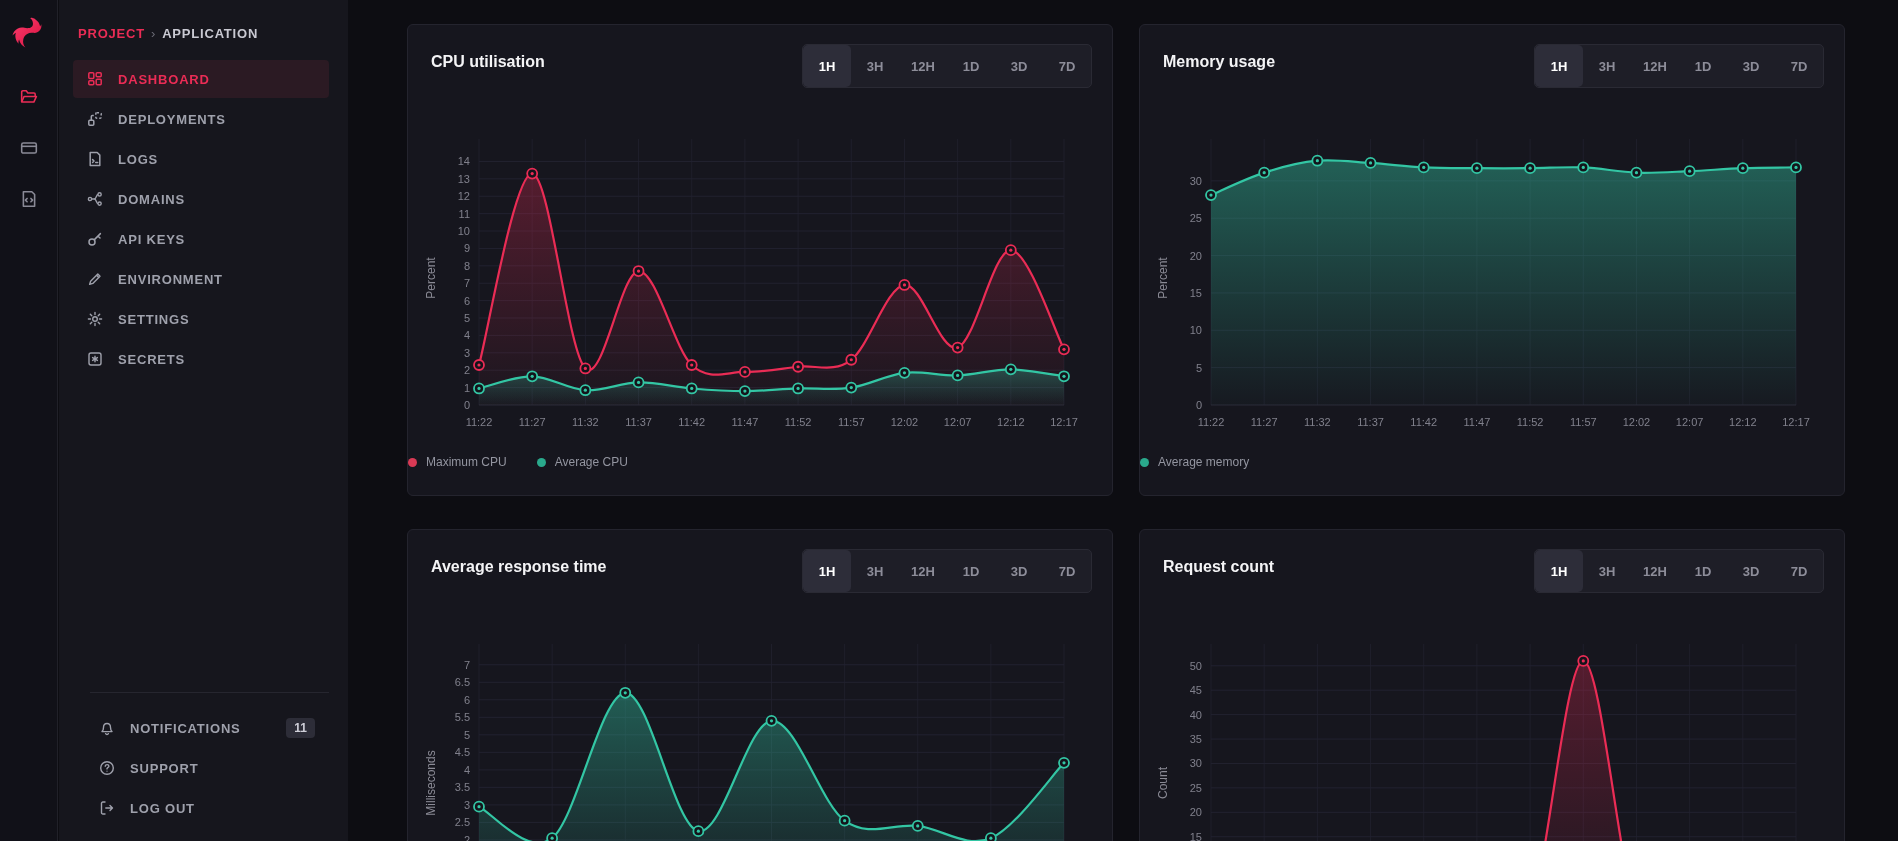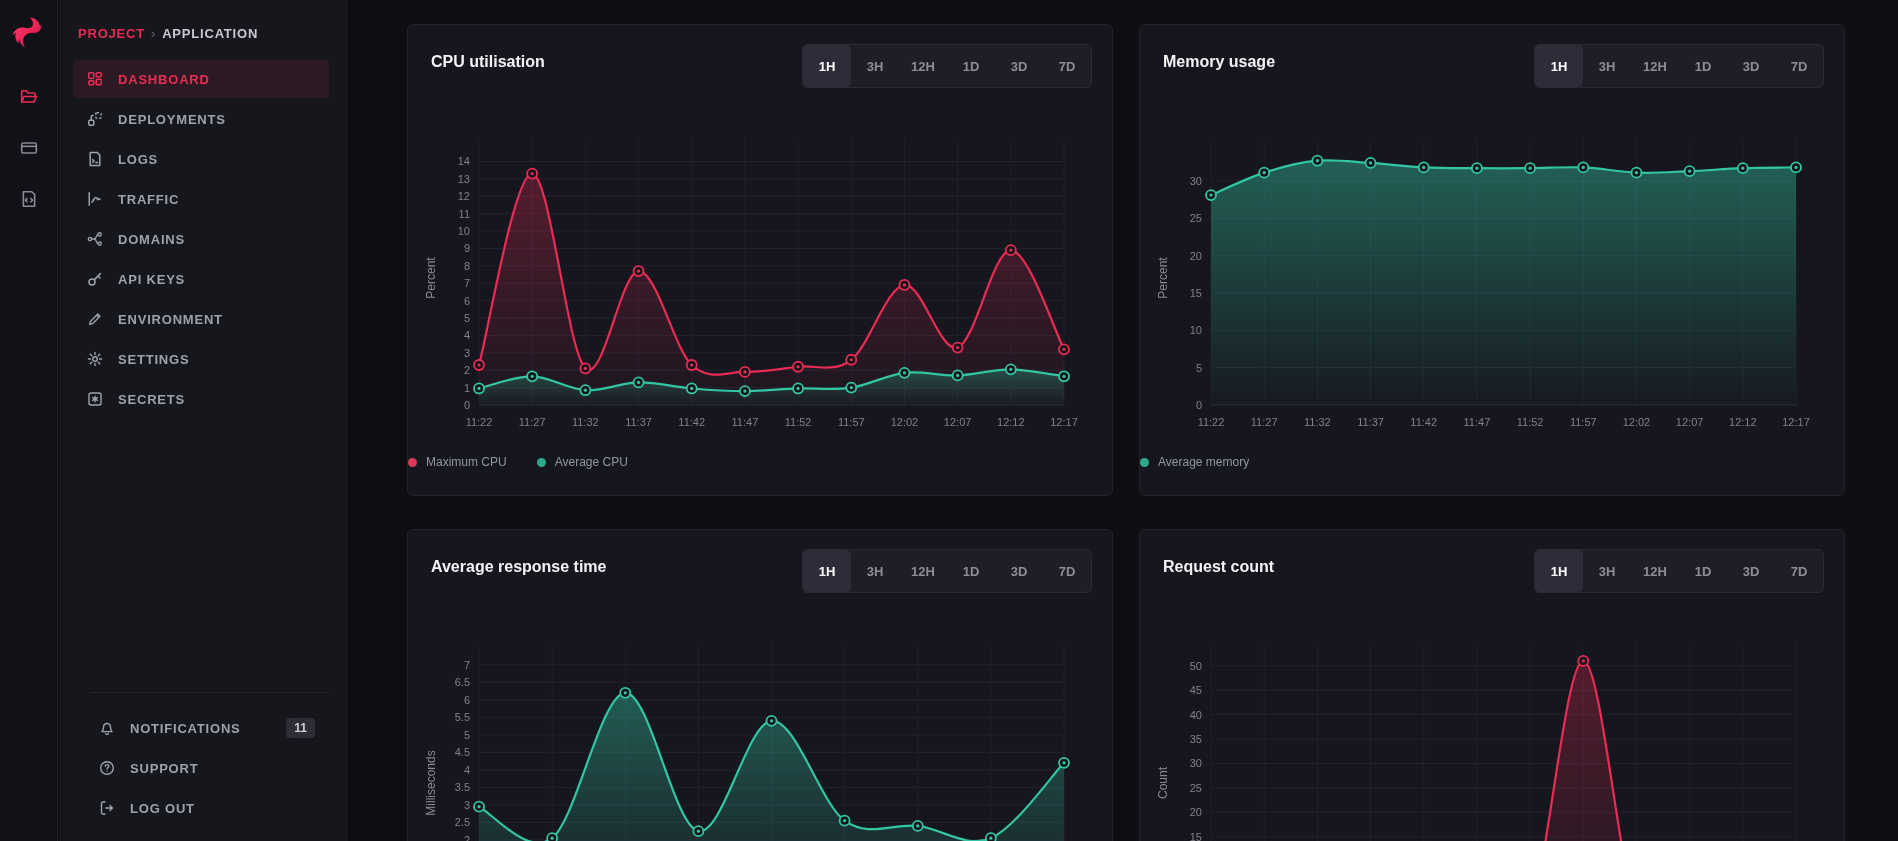--- a/index.html
+++ b/index.html
@@ -124,31 +124,20 @@
         <span class="nav-label">DEPLOYMENTS</span>
       </li>
       <li class="nav-item">
         <span class="nav-icon">
           <svg viewBox="0 0 16 16" width="16" height="16" fill="none" stroke="currentColor" stroke-width="1.5" stroke-linecap="round" stroke-linejoin="round">
             <path d="M3.2 1.5h7l2.6 2.6v10.4H3.2z"></path>
               <path d="M5.6 8.6l1.4 1.4-1.4 1.4M8.7 11.4h2"></path>
           </svg>
           </span>
         <span class="nav-label">LOGS</span>
-      </li>
-      <li class="nav-item">
-        <span class="nav-icon">
-          <svg viewBox="0 0 16 16" width="16" height="16" fill="none" stroke="currentColor" stroke-width="1.5" stroke-linecap="round">
-            <path d="M2.2 1.8v12.4"></path>
-              <path d="M4.6 11.2c2.2 0 2-4.6 4-4.6 1.8 0 1.8 2.4 4.4 1.4"></path>
-            <circle cx="6.4" cy="9" r="1" fill="currentColor" stroke="none"></circle>
-              <circle cx="10.8" cy="8.6" r="1" fill="currentColor" stroke="none"></circle>
-          </svg>
-          </span>
-        <span class="nav-label">TRAFFIC</span>
       </li>
       <li class="nav-item">
         <span class="nav-icon">
           <svg viewBox="0 0 16 16" width="16" height="16" fill="none" stroke="currentColor" stroke-width="1.4">
             <circle cx="3" cy="8" r="1.6"></circle>
               <circle cx="12.6" cy="3.4" r="1.6"></circle>
               <circle cx="12.6" cy="12.6" r="1.6"></circle>
             <path d="M4.6 8h2.6c2.4 0 2.2-4.6 3.8-4.6M7.2 8c2.4 0 2.2 4.6 3.8 4.6"></path>
           </svg>
           </span>

